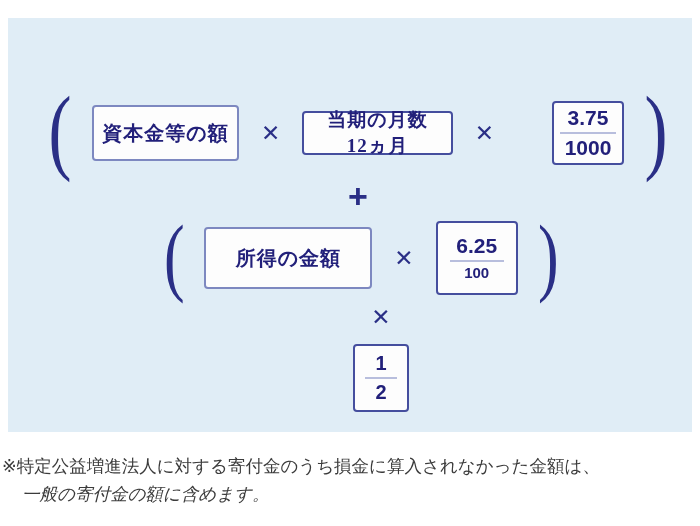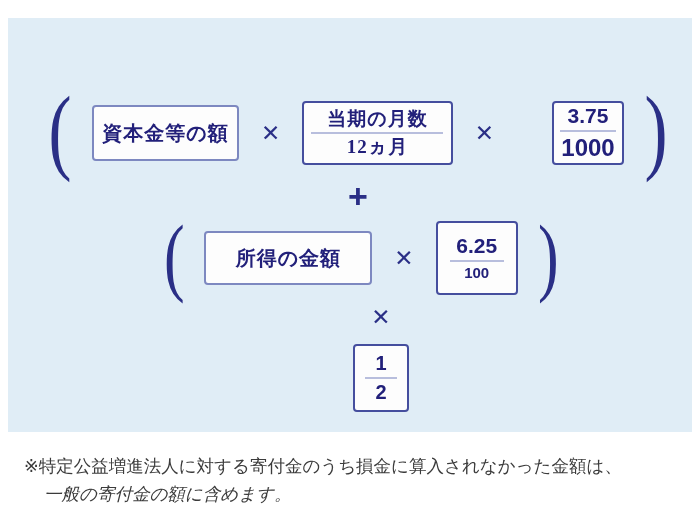--- a/index.html
+++ b/index.html
@@ -66,38 +66,38 @@
   .label-box {
     font-size: 20px;
     letter-spacing: 1px;
   }
   #box-capital {
     width: 172px;
     height: 56px;
   }
   #box-income {
     width: 168px;
-    height: 54px;
+    height: 62px;
   }
 
   
   .frac-box {
     background: #fdfdfd;
     border: 2px solid #454e9e;
     border-radius: 4px;
     box-sizing: border-box;
     display: flex;
     flex-direction: column;
     align-items: center;
     justify-content: center;
     color: #22207a;
   }
   #box-months {
     width: 176px;
-    height: 64px;
+    height: 44px;
   }
   #box-rate1 {
     width: 84px;
     height: 64px;
     margin-left: 36px;
   }
   #box-rate2 {
     width: 82px;
     height: 74px;
   }
@@ -117,21 +117,21 @@
     height: 2px;
     margin: 3px 0 3px 0;
   }
 
   
   #box-months .frac-num { font-size: 19px; letter-spacing: 1px; }
   #box-months .frac-den { font-size: 19px; letter-spacing: 1px; font-family: Liberation Serif, serif; }
   #box-months .frac-rule { width: 132px; }
 
   #box-rate1 .frac-num { font-size: 21px; }
-  #box-rate1 .frac-den { font-size: 24px; }
+  #box-rate1 .frac-den { font-size: 21px; }
   #box-rate1 .frac-rule { width: 56px; }
 
   #box-rate2 .frac-num { font-size: 21px; }
   #box-rate2 .frac-den { font-size: 15px; }
   #box-rate2 .frac-rule { width: 54px; }
 
   #box-half .frac-num { font-size: 20px; }
   #box-half .frac-den { font-size: 20px; }
   #box-half .frac-rule { width: 32px; }
 
@@ -159,21 +159,21 @@
                 padding-left: 46px; box-sizing: border-box; }
   #half-wrap  { left: 0px;   top: 322px; width: 700px; height: 76px;
                 padding-left: 46px; box-sizing: border-box; }
 
   .gap-s  { width: 16px; flex: none; }
   .gap-m  { width: 22px; flex: none; }
 
   
   #footnote {
     position: absolute;
-    left: 24px;
+    left: 2px;
     top: 452px;
     width: 676px;
     color: #3b3b3b;
     font-size: 17.5px;
     line-height: 1.62;
   }
   #footnote .fn-line-2 { padding-left: 20px; display: block; font-style: italic; }
 </style>
 </head>
 <body>

